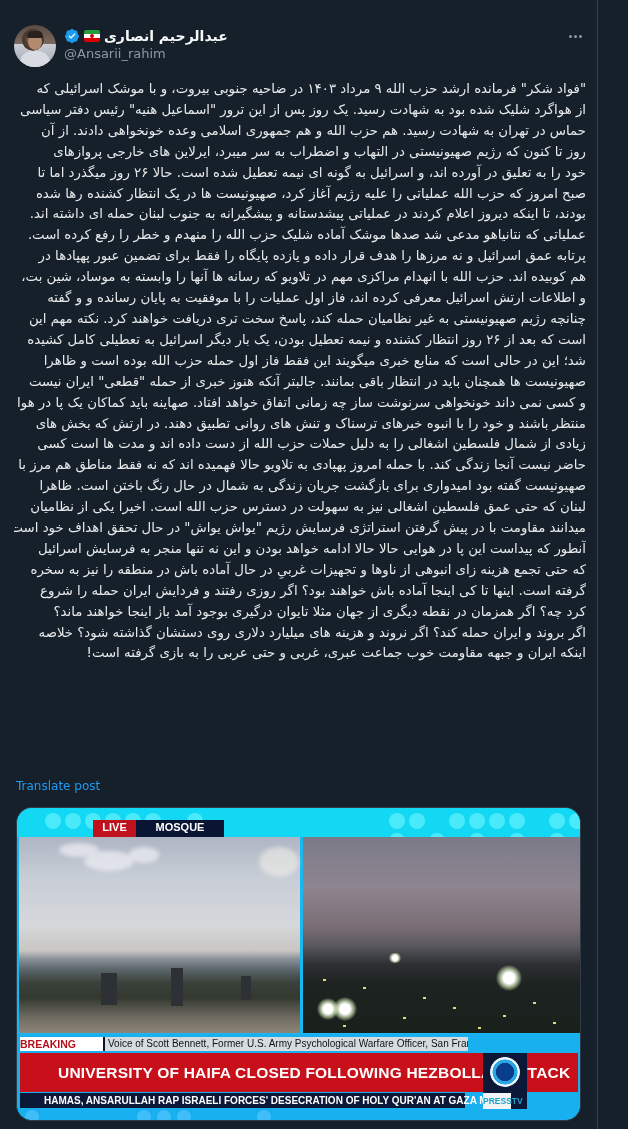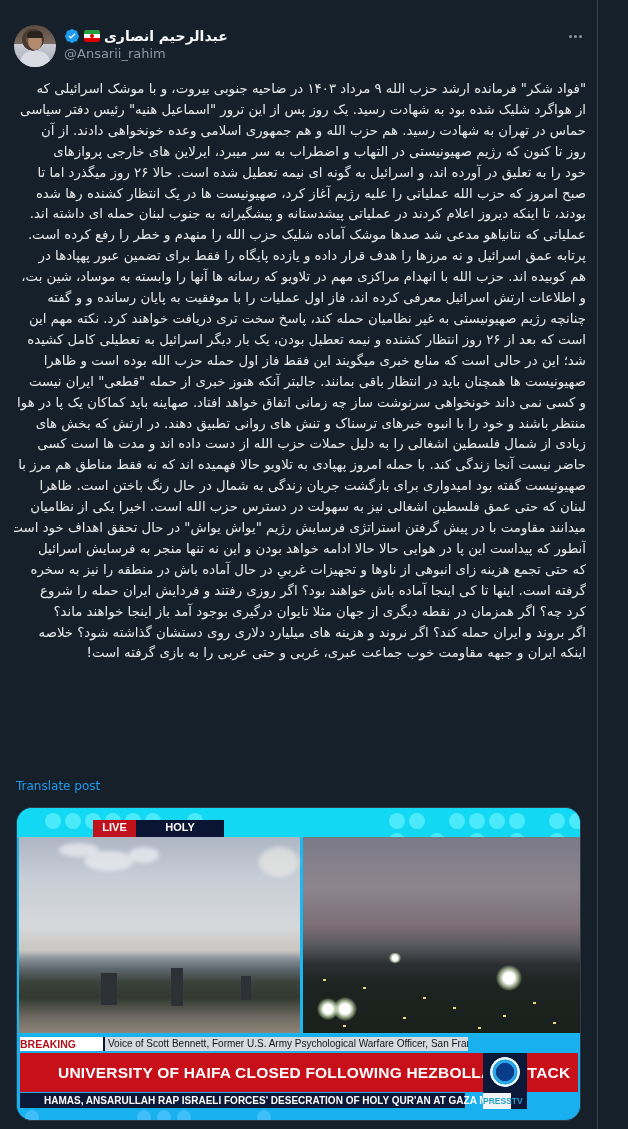--- a/index.html
+++ b/index.html
@@ -268,21 +268,21 @@
           <b style="left:552px;top:2px"></b>
         <b style="left:190px;top:22px"></b>
           <b style="left:372px;top:22px"></b>
           <b style="left:412px;top:22px"></b>
         <b style="left:452px;top:22px"></b>
           <b style="left:492px;top:22px"></b>
           <b style="left:532px;top:22px"></b>
       </div>
       <div class="live-tag">
         <span class="live">LIVE</span>
-        <span class="city">HOLY</span>
+        <span class="city">MOSQUE</span>
       </div>
     </div>
 
     <div class="photo-left">
       <div class="cloud" style="left:40px;top:6px;width:40px;height:14px"></div>
       <div class="cloud" style="left:65px;top:14px;width:50px;height:20px"></div>
       <div class="cloud" style="left:110px;top:10px;width:30px;height:16px"></div>
       <div class="cloud" style="left:240px;top:10px;width:40px;height:30px;background:rgba(240,238,232,0.6)"></div>
       <div class="tower" style="left:82px;top:136px;width:16px;height:32px"></div>
       <div class="tower" style="left:152px;top:131px;width:12px;height:38px"></div>

